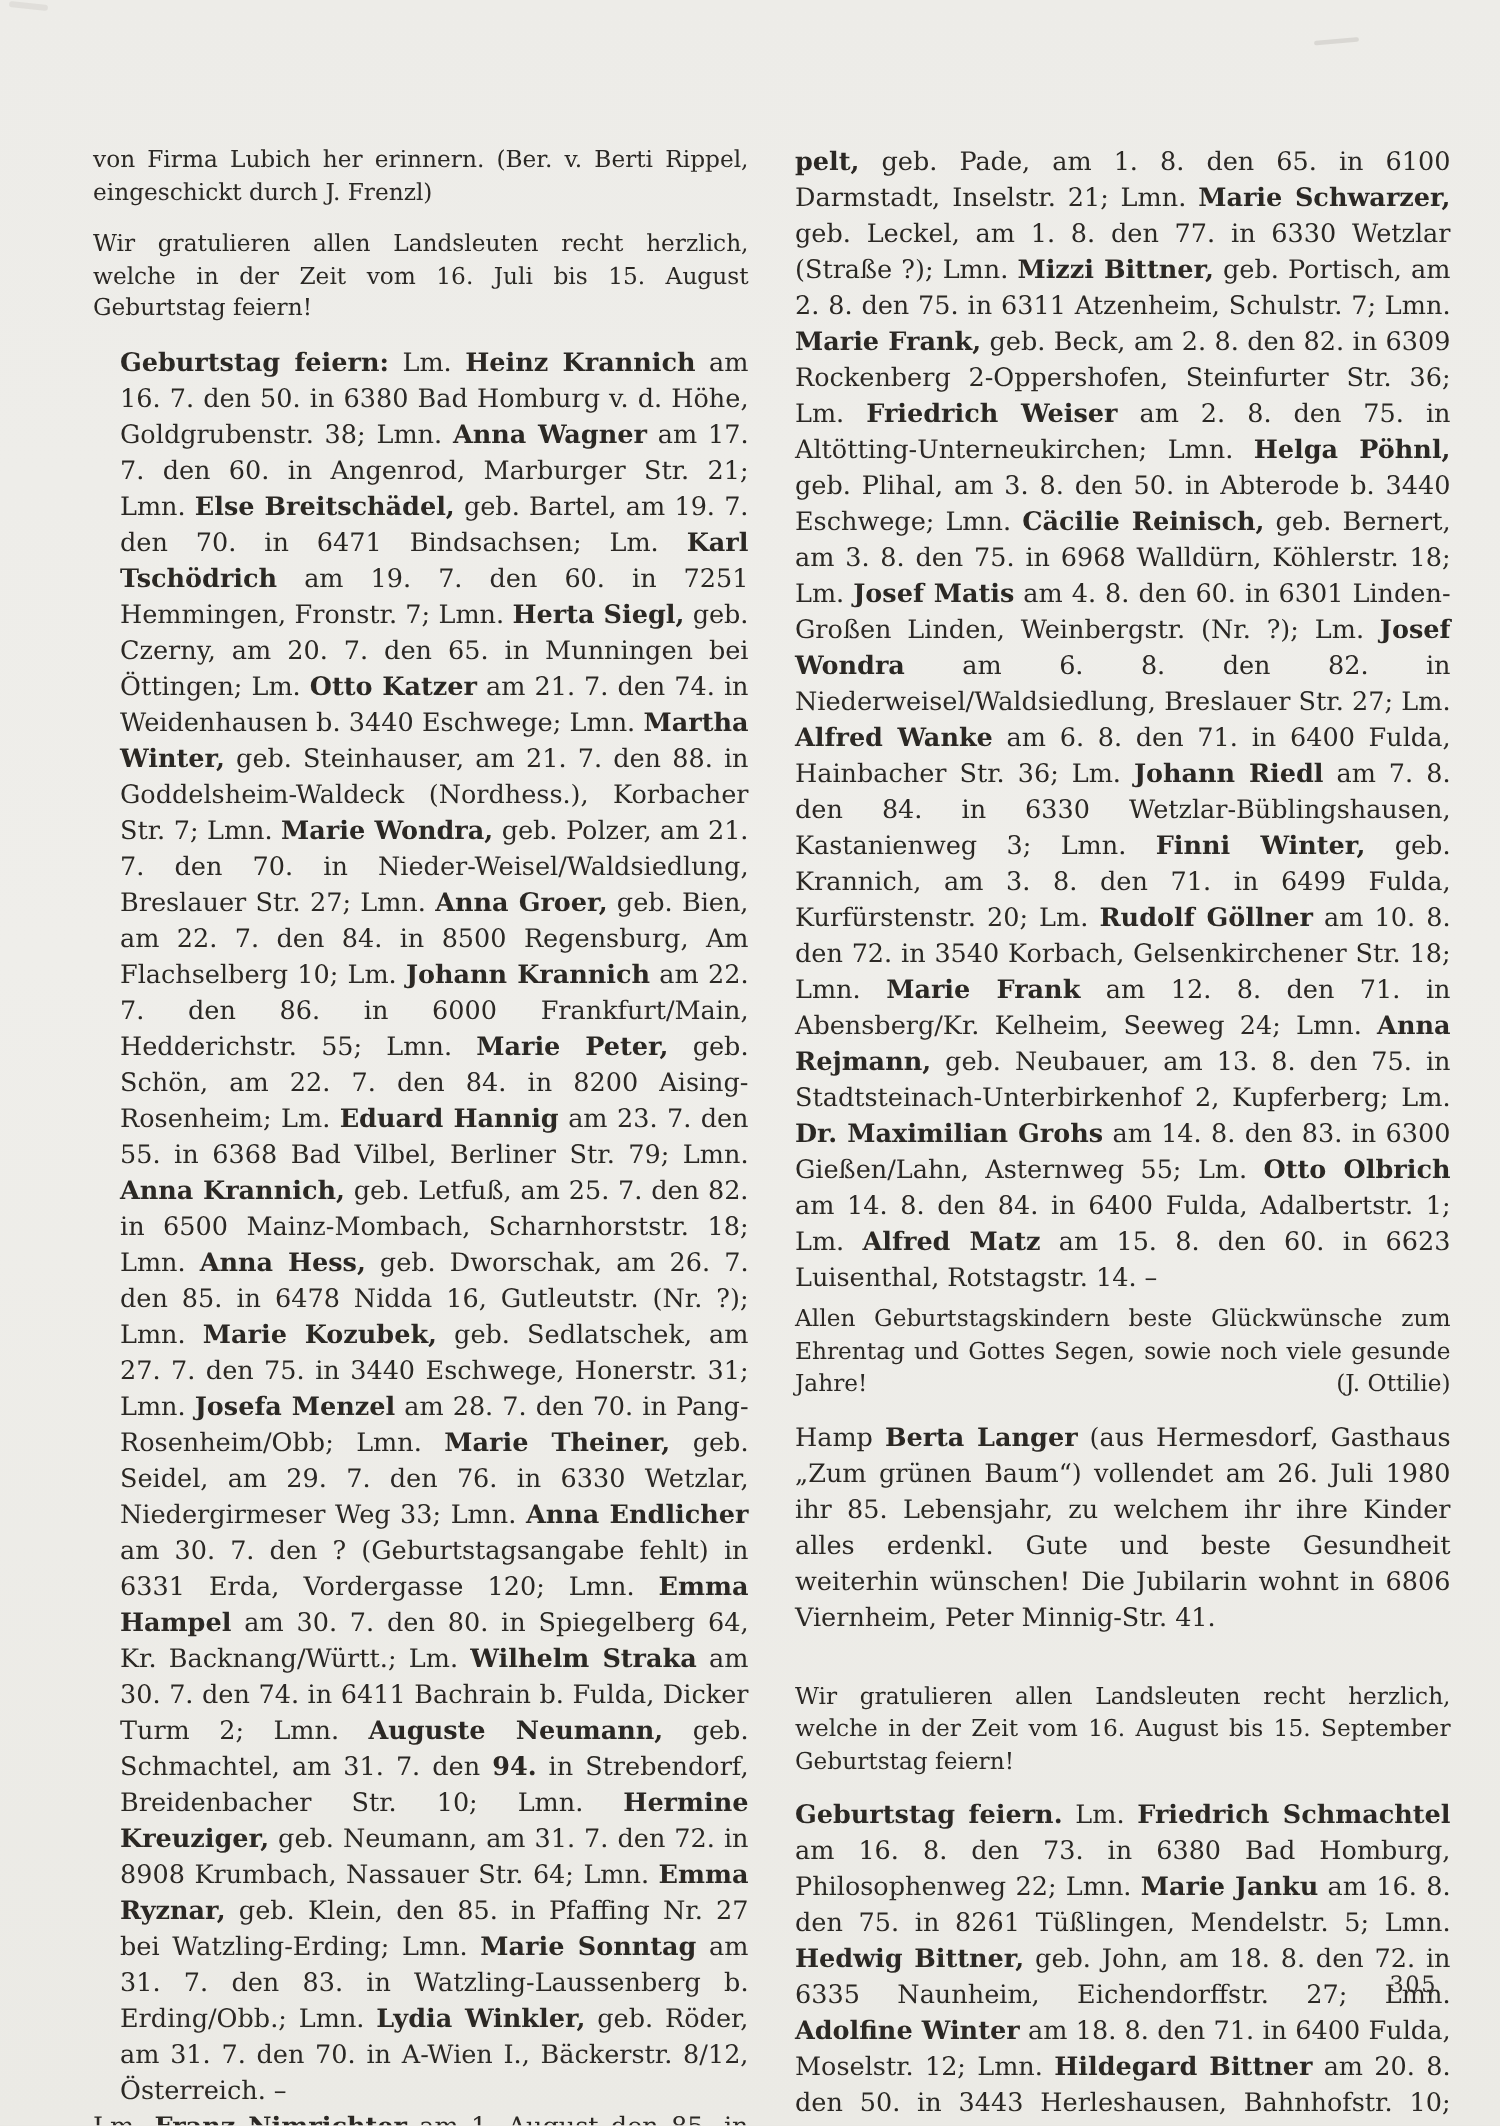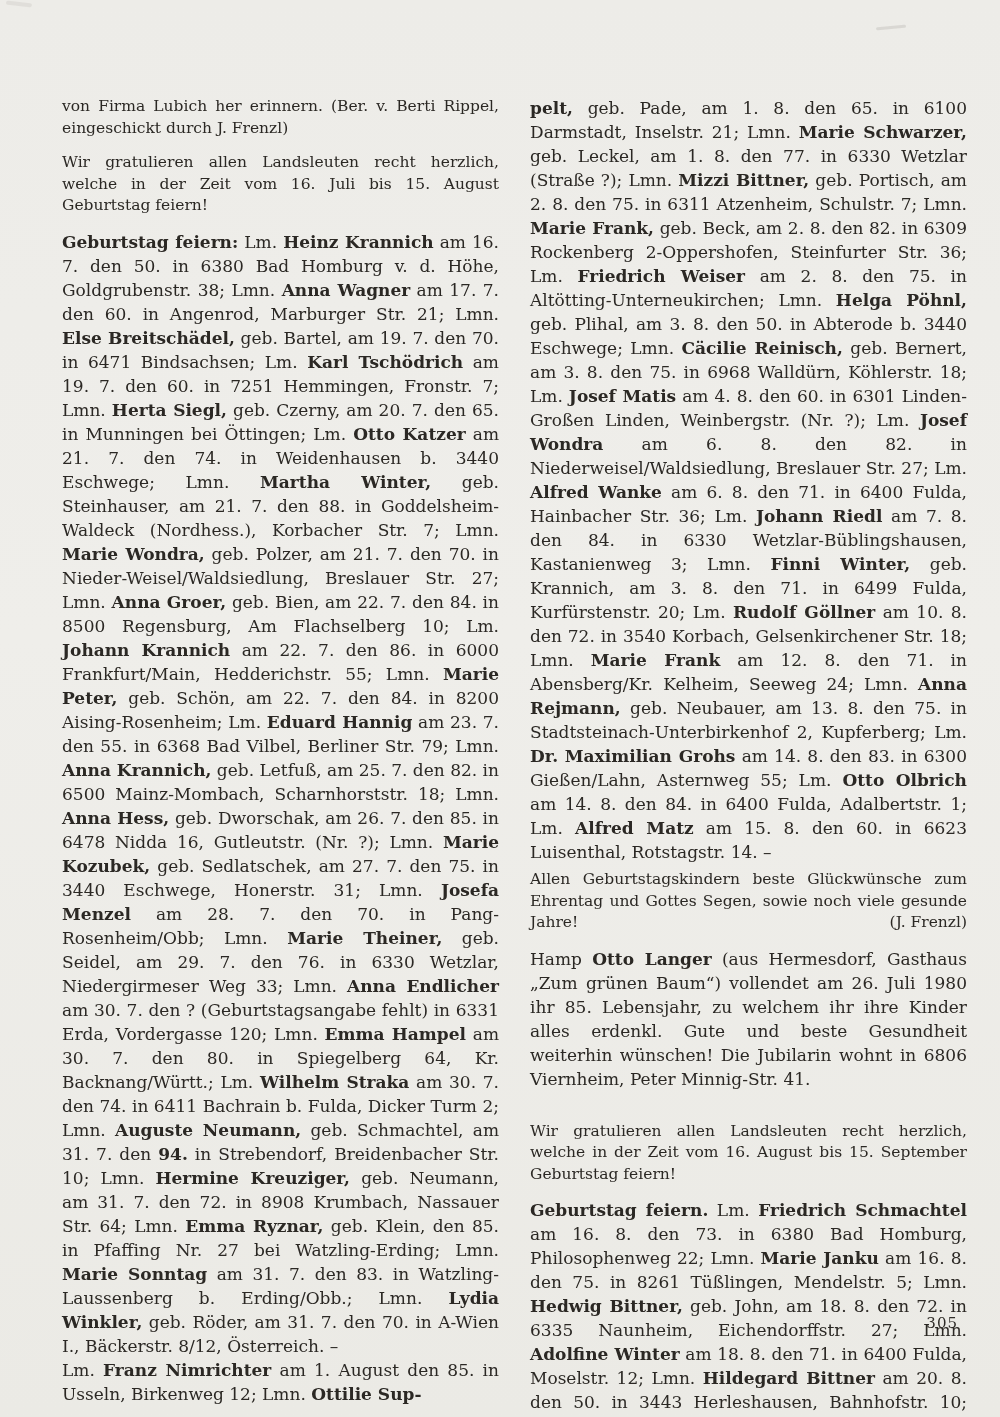--- a/index.html
+++ b/index.html
@@ -20,21 +20,21 @@
   .smudge.s2 { top:2px; left:6px; width:26px; height:4px; transform:rotate(6deg); opacity:.35; }
   .columns {
     position:absolute; top:96px; left:62px;
     width:905px;
     display:flex; gap:31px;
   }
   .col { width:437px; }
   p { margin:0 0 11px 0; text-align:justify; }
   .t-normal { font-size:17px; line-height:24px; }
   .t-small  { font-size:15.5px; line-height:21.5px; margin-bottom:13px; }
-  .mb0 { margin-bottom:0; }
+  .mb0 { margin-bottom:0;margin-left:18px; }
   .mb4 { margin-bottom:5px; }
   .gap-top { margin-top:30px; }
   .b { font-weight:700; }
   .fr { float:right; }
   .pagenum {
     position:absolute; top:1314px; right:42px;
     font-size:15px; letter-spacing:1px; color:#2f2c28;
   }
 </style>
 </head>
@@ -46,21 +46,21 @@
 
   <div class="columns">
     <div class="col">
         <p class="t-small"><span>von Firma Lubich her erinnern. (Ber. v. Berti Rippel, eingeschickt durch J. Frenzl)</span></p>
         <p class="t-small"><span>Wir gratulieren allen Landsleuten recht herzlich, welche in der Zeit vom 16. Juli bis 15. August Geburtstag feiern!</span></p>
         <p class="t-normal mb0"><span class="b">Geburtstag feiern:</span><span> Lm. </span><span class="b">Heinz Krannich</span><span> am 16. 7. den 50. in 6380 Bad Homburg v. d. Höhe, Goldgrubenstr. 38; Lmn. </span><span class="b">Anna Wagner</span><span> am 17. 7. den 60. in Angenrod, Marburger Str. 21; Lmn. </span><span class="b">Else Breitschädel,</span><span> geb. Bartel, am 19. 7. den 70. in 6471 Bindsachsen; Lm. </span><span class="b">Karl Tschödrich</span><span> am 19. 7. den 60. in 7251 Hemmingen, Fronstr. 7; Lmn. </span><span class="b">Herta Siegl,</span><span> geb. Czerny, am 20. 7. den 65. in Munningen bei Öttingen; Lm. </span><span class="b">Otto Katzer</span><span> am 21. 7. den 74. in Weidenhausen b. 3440 Eschwege; Lmn. </span><span class="b">Martha Winter,</span><span> geb. Steinhauser, am 21. 7. den 88. in Goddelsheim-Waldeck (Nordhess.), Korbacher Str. 7; Lmn. </span><span class="b">Marie Wondra,</span><span> geb. Polzer, am 21. 7. den 70. in Nieder-Weisel/Waldsiedlung, Breslauer Str. 27; Lmn. </span><span class="b">Anna Groer,</span><span> geb. Bien, am 22. 7. den 84. in 8500 Regensburg, Am Flachselberg 10; Lm. </span><span class="b">Johann Krannich</span><span> am 22. 7. den 86. in 6000 Frankfurt/Main, Hedderichstr. 55; Lmn. </span><span class="b">Marie Peter,</span><span> geb. Schön, am 22. 7. den 84. in 8200 Aising-Rosenheim; Lm. </span><span class="b">Eduard Hannig</span><span> am 23. 7. den 55. in 6368 Bad Vilbel, Berliner Str. 79; Lmn. </span><span class="b">Anna Krannich,</span><span> geb. Letfuß, am 25. 7. den 82. in 6500 Mainz-Mombach, Scharnhorststr. 18; Lmn. </span><span class="b">Anna Hess,</span><span> geb. Dworschak, am 26. 7. den 85. in 6478 Nidda 16, Gutleutstr. (Nr. ?); Lmn. </span><span class="b">Marie Kozubek,</span><span> geb. Sedlatschek, am 27. 7. den 75. in 3440 Eschwege, Honerstr. 31; Lmn. </span><span class="b">Josefa Menzel</span><span> am 28. 7. den 70. in Pang-Rosenheim/Obb; Lmn. </span><span class="b">Marie Theiner,</span><span> geb. Seidel, am 29. 7. den 76. in 6330 Wetzlar, Niedergirmeser Weg 33; Lmn. </span><span class="b">Anna Endlicher</span><span> am 30. 7. den ? (Geburtstagsangabe fehlt) in 6331 Erda, Vordergasse 120; Lmn. </span><span class="b">Emma Hampel</span><span> am 30. 7. den 80. in Spiegelberg 64, Kr. Backnang/Württ.; Lm. </span><span class="b">Wilhelm Straka</span><span> am 30. 7. den 74. in 6411 Bachrain b. Fulda, Dicker Turm 2; Lmn. </span><span class="b">Auguste Neumann,</span><span> geb. Schmachtel, am 31. 7. den </span><span class="b">94.</span><span> in Strebendorf, Breidenbacher Str. 10; Lmn. </span><span class="b">Hermine Kreuziger,</span><span> geb. Neumann, am 31. 7. den 72. in 8908 Krumbach, Nassauer Str. 64; Lmn. </span><span class="b">Emma Ryznar,</span><span> geb. Klein, den 85. in Pfaffing Nr. 27 bei Watzling-Erding; Lmn. </span><span class="b">Marie Sonntag</span><span> am 31. 7. den 83. in Watzling-Laussenberg b. Erding/Obb.; Lmn. </span><span class="b">Lydia Winkler,</span><span> geb. Röder, am 31. 7. den 70. in A-Wien I., Bäckerstr. 8/12, Österreich. –</span></p>
         <p class="t-normal"><span>Lm. </span><span class="b">Franz Nimrichter</span><span> am 1. August den 85. in Usseln, Birkenweg 12; Lmn. </span><span class="b">Ottilie Sup-</span></p>
       </div>
     <div class="col">
         <p class="t-normal mb4"><span class="b">pelt,</span><span> geb. Pade, am 1. 8. den 65. in 6100 Darmstadt, Inselstr. 21; Lmn. </span><span class="b">Marie Schwarzer,</span><span> geb. Leckel, am 1. 8. den 77. in 6330 Wetzlar (Straße ?); Lmn. </span><span class="b">Mizzi Bittner,</span><span> geb. Portisch, am 2. 8. den 75. in 6311 Atzenheim, Schulstr. 7; Lmn. </span><span class="b">Marie Frank,</span><span> geb. Beck, am 2. 8. den 82. in 6309 Rockenberg 2-Oppershofen, Steinfurter Str. 36; Lm. </span><span class="b">Friedrich Weiser</span><span> am 2. 8. den 75. in Altötting-Unterneukirchen; Lmn. </span><span class="b">Helga Pöhnl,</span><span> geb. Plihal, am 3. 8. den 50. in Abterode b. 3440 Eschwege; Lmn. </span><span class="b">Cäcilie Reinisch,</span><span> geb. Bernert, am 3. 8. den 75. in 6968 Walldürn, Köhlerstr. 18; Lm. </span><span class="b">Josef Matis</span><span> am 4. 8. den 60. in 6301 Linden-Großen Linden, Weinbergstr. (Nr. ?); Lm. </span><span class="b">Josef Wondra</span><span> am 6. 8. den 82. in Niederweisel/Waldsiedlung, Breslauer Str. 27; Lm. </span><span class="b">Alfred Wanke</span><span> am 6. 8. den 71. in 6400 Fulda, Hainbacher Str. 36; Lm. </span><span class="b">Johann Riedl</span><span> am 7. 8. den 84. in 6330 Wetzlar-Büblingshausen, Kastanienweg 3; Lmn. </span><span class="b">Finni Winter,</span><span> geb. Krannich, am 3. 8. den 71. in 6499 Fulda, Kurfürstenstr. 20; Lm. </span><span class="b">Rudolf Göllner</span><span> am 10. 8. den 72. in 3540 Korbach, Gelsenkirchener Str. 18; Lmn. </span><span class="b">Marie Frank</span><span> am 12. 8. den 71. in Abensberg/Kr. Kelheim, Seeweg 24; Lmn. </span><span class="b">Anna Rejmann,</span><span> geb. Neubauer, am 13. 8. den 75. in Stadtsteinach-Unterbirkenhof 2, Kupferberg; Lm. </span><span class="b">Dr. Maximilian Grohs</span><span> am 14. 8. den 83. in 6300 Gießen/Lahn, Asternweg 55; Lm. </span><span class="b">Otto Olbrich</span><span> am 14. 8. den 84. in 6400 Fulda, Adalbertstr. 1; Lm. </span><span class="b">Alfred Matz</span><span> am 15. 8. den 60. in 6623 Luisenthal, Rotstagstr. 14. –</span></p>
-        <p class="t-small"><span>Allen Geburtstagskindern beste Glückwünsche zum Ehrentag und Gottes Segen, sowie noch viele gesunde Jahre!</span><span class="fr">(J. Frenzl)</span></p>
-        <p class="t-normal"><span>Hamp </span><span class="b">Otto Langer</span><span> (aus Hermesdorf, Gasthaus „Zum grünen Baum“) vollendet am 26. Juli 1980 ihr 85. Lebensjahr, zu welchem ihr ihre Kinder alles erdenkl. Gute und beste Gesundheit weiterhin wünschen! Die Jubilarin wohnt in 6806 Viernheim, Peter Minnig-Str. 41.</span></p>
+        <p class="t-small"><span>Allen Geburtstagskindern beste Glückwünsche zum Ehrentag und Gottes Segen, sowie noch viele gesunde Jahre!</span><span class="fr">(J. Ottilie)</span></p>
+        <p class="t-normal"><span>Hamp </span><span class="b">Berta Langer</span><span> (aus Hermesdorf, Gasthaus „Zum grünen Baum“) vollendet am 26. Juli 1980 ihr 85. Lebensjahr, zu welchem ihr ihre Kinder alles erdenkl. Gute und beste Gesundheit weiterhin wünschen! Die Jubilarin wohnt in 6806 Viernheim, Peter Minnig-Str. 41.</span></p>
         <p class="t-small gap-top"><span>Wir gratulieren allen Landsleuten recht herzlich, welche in der Zeit vom 16. August bis 15. September Geburtstag feiern!</span></p>
         <p class="t-normal"><span class="b">Geburtstag feiern.</span><span> Lm. </span><span class="b">Friedrich Schmachtel</span><span> am 16. 8. den 73. in 6380 Bad Homburg, Philosophenweg 22; Lmn. </span><span class="b">Marie Janku</span><span> am 16. 8. den 75. in 8261 Tüßlingen, Mendelstr. 5; Lmn. </span><span class="b">Hedwig Bittner,</span><span> geb. John, am 18. 8. den 72. in 6335 Naunheim, Eichendorffstr. 27; Lmn. </span><span class="b">Adolfine Winter</span><span> am 18. 8. den 71. in 6400 Fulda, Moselstr. 12; Lmn. </span><span class="b">Hildegard Bittner</span><span> am 20. 8. den 50. in 3443 Herleshausen, Bahnhofstr. 10; Lmn. </span><span class="b">Stephanie Hamp,</span></p>
       </div>
   </div>
 
   <div class="pagenum">305</div>
 </div>
 
 </body></html>

